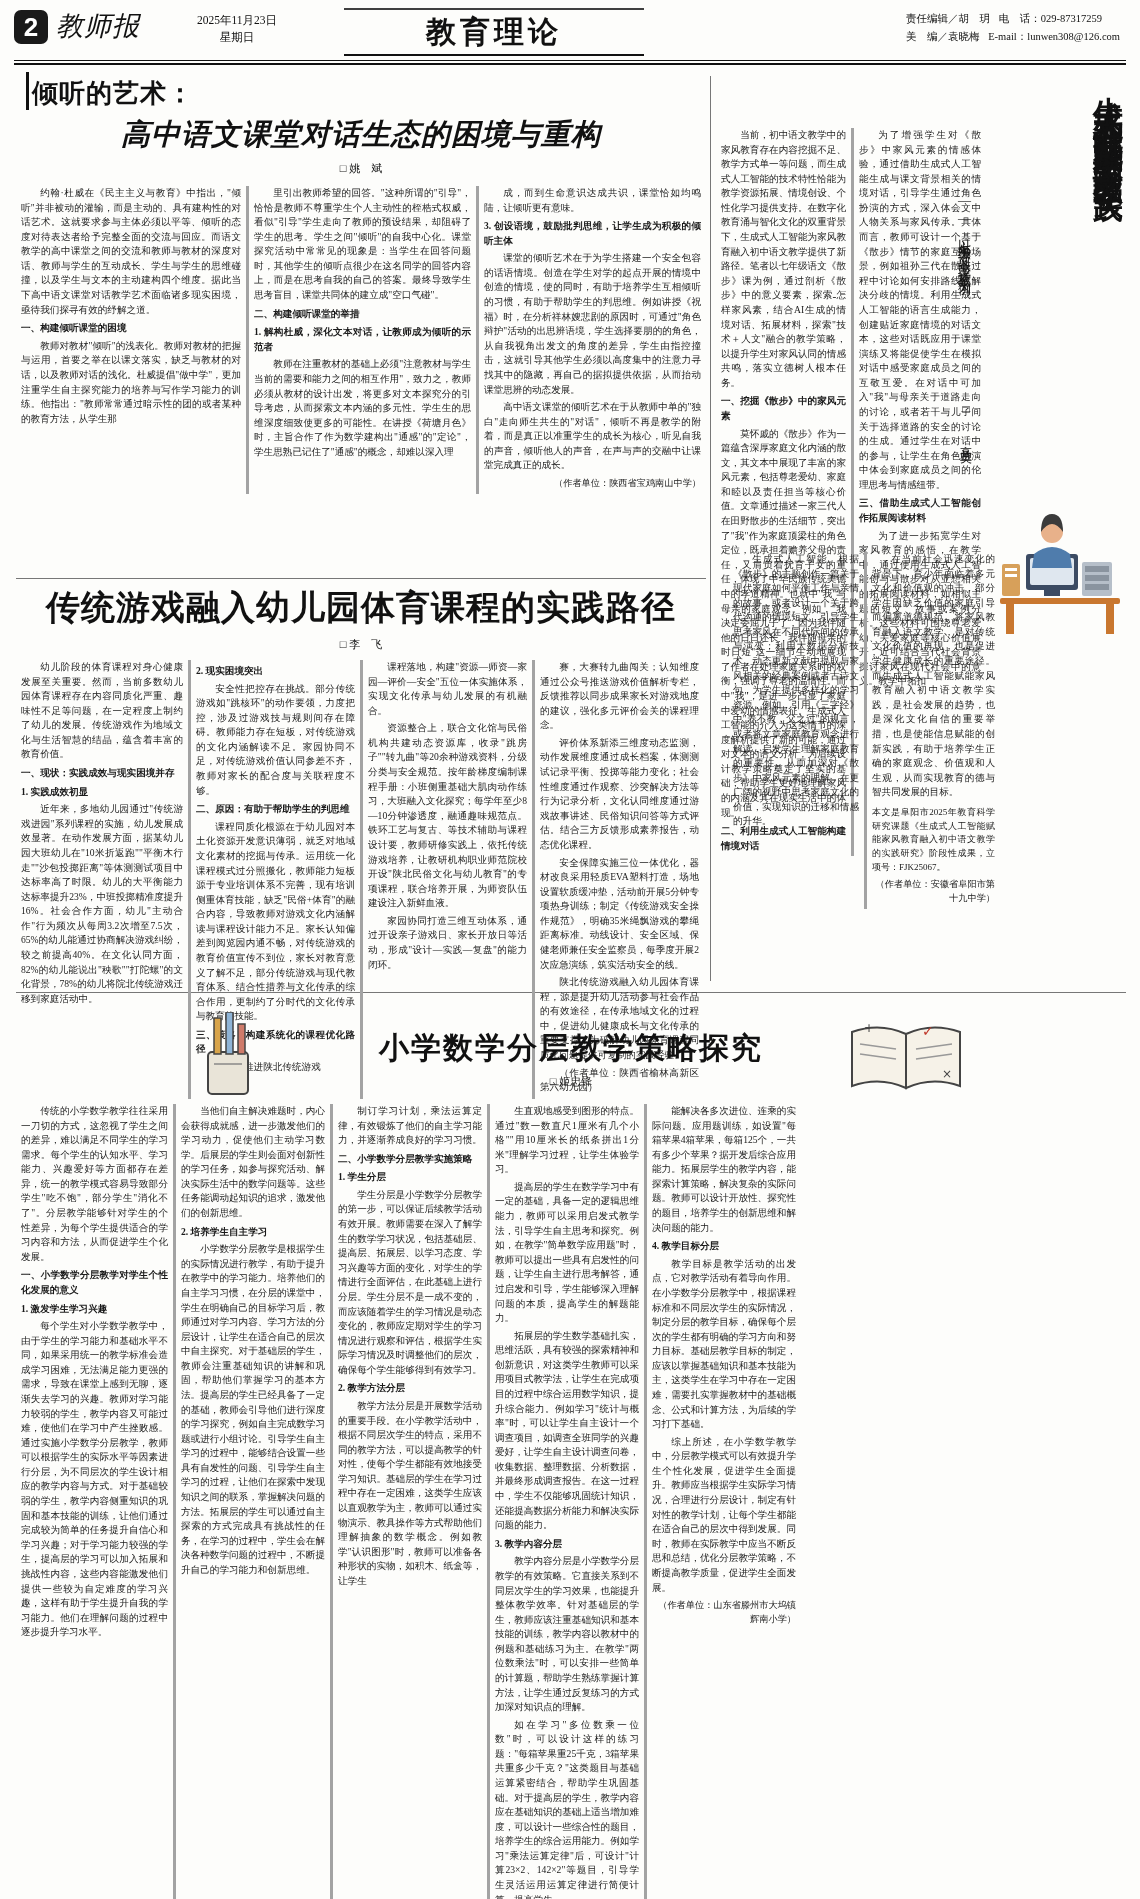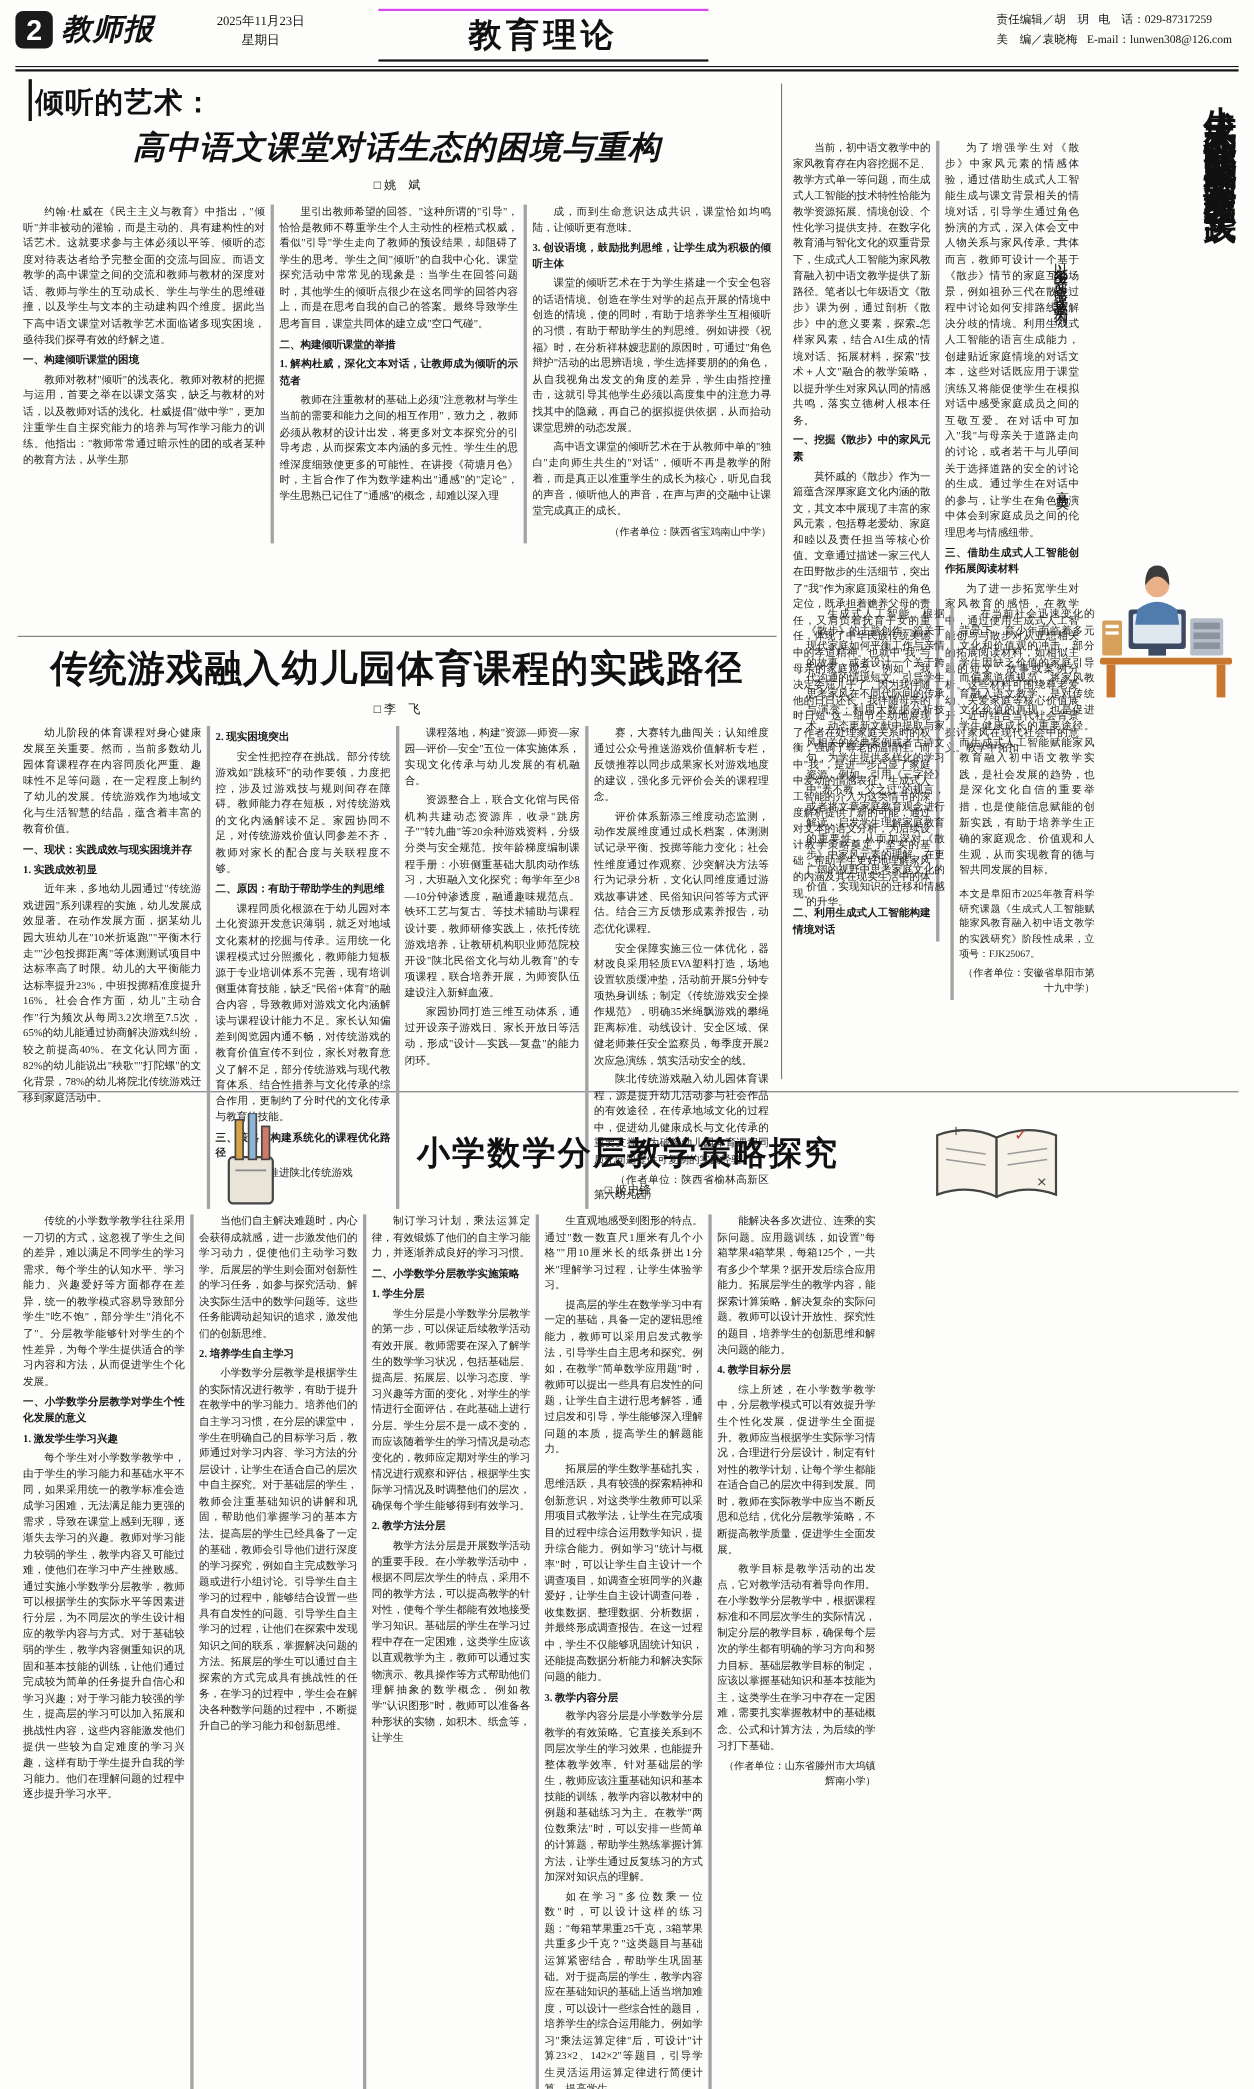--- a/index.html
+++ b/index.html
@@ -14,28 +14,28 @@
 
   
   .masthead{position:absolute;left:14px;top:8px;width:1112px;height:48px;}
   .page-num{
     position:absolute;left:0;top:2px;width:34px;height:34px;border-radius:7px;
     background:#1a1a1a;color:#fff;font-size:26px;font-weight:bold;
     display:flex;align-items:center;justify-content:center;
     font-family:"Liberation Sans",sans-serif;
   }
   .paper-logo{
-    position:absolute;left:42px;top:0px;font-size:27px;font-weight:bold;
+    position:absolute;left:42px;top:0px;font-size:27px;font-weight:normal;
     letter-spacing:1px;color:#111;font-family:"DejaVu Serif",serif;
     font-style:italic;
   }
   .masthead-date{position:absolute;left:168px;top:4px;width:110px;text-align:center;font-size:11.5px;line-height:1.5;}
   .masthead-title-box{
     position:absolute;left:330px;top:0px;width:300px;height:44px;
-    border-top:2px solid #d946ef;border-bottom:2px solid #111;
+    border-top:2px solid #404040;border-bottom:2px solid #111;
     display:flex;align-items:center;justify-content:center;
   }
   .masthead-title{font-size:30px;font-weight:bold;letter-spacing:4px;}
   .masthead-right{position:absolute;right:0;top:2px;font-size:10.5px;line-height:1.7;text-align:left;}
   .masthead-right div span{margin-right:6px;}
   .rule-top{position:absolute;left:14px;top:60px;width:1112px;border-top:1px solid #111;}
   .rule-top2{position:absolute;left:14px;top:63px;width:1112px;border-top:2px solid #111;}
 
   
   .art{position:absolute;}
@@ -301,20 +301,20 @@
         <p>生直观地感受到图形的特点。通过"数一数直尺1厘米有几个小格""用10厘米长的纸条拼出1分米"理解学习过程，让学生体验学习。</p>
         <p>提高层的学生在数学学习中有一定的基础，具备一定的逻辑思维能力，教师可以采用启发式教学法，引导学生自主思考和探究。例如，在教学"简单数学应用题"时，教师可以提出一些具有启发性的问题，让学生自主进行思考解答，通过启发和引导，学生能够深入理解问题的本质，提高学生的解题能力。</p>
         <p>拓展层的学生数学基础扎实，思维活跃，具有较强的探索精神和创新意识，对这类学生教师可以采用项目式教学法，让学生在完成项目的过程中综合运用数学知识，提升综合能力。例如学习"统计与概率"时，可以让学生自主设计一个调查项目，如调查全班同学的兴趣爱好，让学生自主设计调查问卷，收集数据、整理数据、分析数据，并最终形成调查报告。在这一过程中，学生不仅能够巩固统计知识，还能提高数据分析能力和解决实际问题的能力。</p>
         <p class="sub nonind">3. 教学内容分层</p>
         <p>教学内容分层是小学数学分层教学的有效策略。它直接关系到不同层次学生的学习效果，也能提升整体教学效率。针对基础层的学生，教师应该注重基础知识和基本技能的训练，教学内容以教材中的例题和基础练习为主。在教学"两位数乘法"时，可以安排一些简单的计算题，帮助学生熟练掌握计算方法，让学生通过反复练习的方式加深对知识点的理解。</p>
         <p>如在学习"多位数乘一位数"时，可以设计这样的练习题："每箱苹果重25千克，3箱苹果共重多少千克？"这类题目与基础运算紧密结合，帮助学生巩固基础。对于提高层的学生，教学内容应在基础知识的基础上适当增加难度，可以设计一些综合性的题目，培养学生的综合运用能力。例如学习"乘法运算定律"后，可设计"计算23×2、142×2"等题目，引导学生灵活运用运算定律进行简便计算，提高学生</p>
       </div>
       <div class="col vrule">
         <p>能解决各多次进位、连乘的实际问题。应用题训练，如设置"每箱苹果4箱苹果，每箱125个，一共有多少个苹果？据开发后综合应用能力。拓展层学生的教学内容，能探索计算策略，解决复杂的实际问题。教师可以设计开放性、探究性的题目，培养学生的创新思维和解决问题的能力。</p>
         <p class="sub nonind">4. 教学目标分层</p>
+        <p>教学目标是教学活动的出发点，它对教学活动有着导向作用。在小学数学分层教学中，根据课程标准和不同层次学生的实际情况，制定分层的教学目标，确保每个层次的学生都有明确的学习方向和努力目标。基础层教学目标的制定，应该以掌握基础知识和基本技能为主，这类学生在学习中存在一定困难，需要扎实掌握教材中的基础概念、公式和计算方法，为后续的学习打下基础。</p>
         <p>综上所述，在小学数学教学中，分层教学模式可以有效提升学生个性化发展，促进学生全面提升。教师应当根据学生实际学习情况，合理进行分层设计，制定有针对性的教学计划，让每个学生都能在适合自己的层次中得到发展。同时，教师在实际教学中应当不断反思和总结，优化分层教学策略，不断提高教学质量，促进学生全面发展。</p>
-        <p>教学目标是教学活动的出发点，它对教学活动有着导向作用。在小学数学分层教学中，根据课程标准和不同层次学生的实际情况，制定分层的教学目标，确保每个层次的学生都有明确的学习方向和努力目标。基础层教学目标的制定，应该以掌握基础知识和基本技能为主，这类学生在学习中存在一定困难，需要扎实掌握教材中的基础概念、公式和计算方法，为后续的学习打下基础。</p>
         <p class="sign">（作者单位：山东省滕州市大坞镇辉南小学）</p>
       </div>
     </div>
   </div>
 
 </div>
 
 </body></html>

